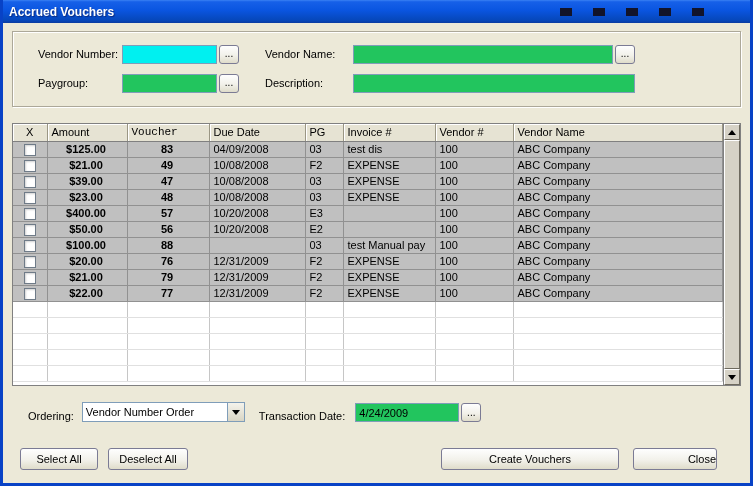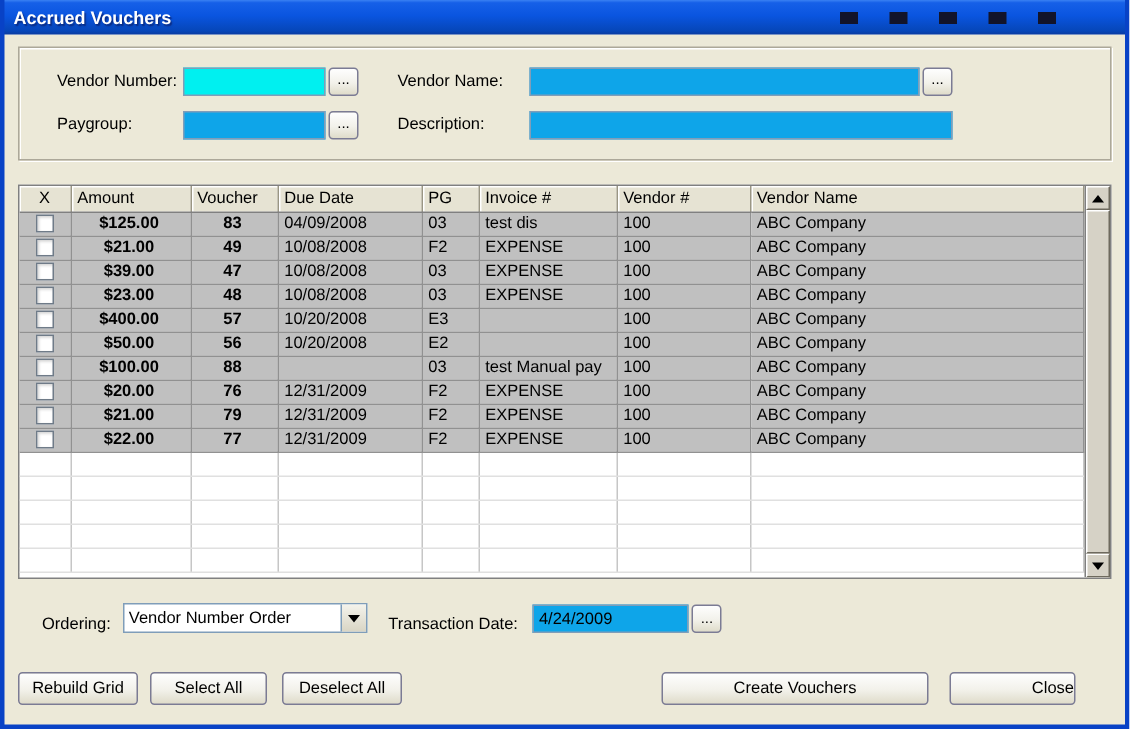--- a/index.html
+++ b/index.html
@@ -16,38 +16,38 @@
 
   .client { background:#ECE9D8; height:460px; width:747px; overflow:hidden; }
 
   .groupbox { margin:8px 9px 16px 9px; height:76px; border:1px solid #ACA899;
     box-shadow:inset 1px 1px 0 #fff, 1px 1px 0 #fff; }
   .form-row { display:flex; align-items:center; height:20px; margin-top:12px; }
   .form-row + .form-row { margin-top:9px; }
   .lbl-left { margin-left:25px; width:84px; }
   .lbl-right { margin-left:26px; width:88px; }
 
-  .field { height:19px; border:1px solid #7F9DB9; background:#0ea5e9; font:11px "Liberation Sans",sans-serif; padding:1px 3px; }
+  .field { height:19px; border:1px solid #7F9DB9; background:#22c55e; font:11px "Liberation Sans",sans-serif; padding:1px 3px; }
   .cyan { background:#00F0F0; }
   .w95 { width:95px; } .w260 { width:260px; } .w282 { width:282px; } .w104 { width:104px; }
 
   .browse-btn { margin-left:2px; width:20px; height:19px; font:10px "Liberation Sans",sans-serif;
     border:1px solid #7b7b94; border-radius:3px; background:linear-gradient(180deg,#fefefe,#f2f1ea 55%,#dfdcca);
     line-height:8px; cursor:default; }
 
   .grid-area { position:relative; margin:12px 9px 0 9px; height:263px; background:#fff;
     border:1px solid #808080; overflow:hidden; }
   table.grid { border-collapse:collapse; table-layout:fixed; width:710px; }
   .grid th { height:17px; background:#E6E3D3; font-weight:normal; text-align:left; padding:0 4px;
     border-right:1px solid #9a9684; border-bottom:1px solid #808080;
     box-shadow:inset 1px 1px 0 #fff; font-size:11px; white-space:nowrap; overflow:hidden; }
   .grid th.col-x { text-align:center; padding:0; }
   .col-x { width:34px; }
-  .w-amount { width:80px; } .w-voucher { width:58px; } .w-due { width:96px; }
-  .w-pg { width:38px; } .w-invoice { width:92px; } .w-vendornum { width:89px; }
+  .w-amount { width:80px; } .w-voucher { width:82px;font-family:Liberation Mono, monospace; } .w-due { width:96px; }
+  .w-pg { width:38px; } .w-invoice { width:92px; } .w-vendornum { width:78px; }
   .grid td { height:16px; padding:0 4px; font-size:11px; white-space:nowrap; overflow:hidden; }
   tr.data-row td { background:#C0C0C0; border-right:1px solid #919191; border-bottom:1px solid #919191; }
   tr.data-row td.col-x { text-align:center; padding:0; }
   td.col-amount, td.col-voucher { text-align:center; font-weight:bold; padding-right:6px; }
   tr.empty-row td { background:#fff; border-right:1px solid #c6c6c6; border-bottom:1px solid #e0e0e0; }
   .checkbox { display:inline-block; width:12px; height:12px; background:#fff; border:1px solid #6f7b88;
     box-shadow:inset 1px 1px 2px rgba(0,0,0,.18); vertical-align:middle; }
 
   .vscroll { position:absolute; top:0; right:0; bottom:0; width:17px; display:flex; flex-direction:column;
     background:#EFEDE3; border-left:1px solid #808080; }
@@ -299,21 +299,20 @@
         <span class="dd-btn">
             <span class="tri-down"></span>
           </span>
       </div>
       <label class="ord-date-lbl">Transaction Date:</label>
       <input class="field w104" value="4/24/2009" style="">
       <button class="browse-btn">...</button>
     </div>
 
     <div class="buttons-row">
-      <button class="btn w80">Rebuild Grid</button>
       <button class="btn w78">Select All</button>
       <button class="btn w80b">Deselect All</button>
       <div class="spacer"></div>
       <button class="btn w178">Create Vouchers</button>
       <button class="btn w84">Close</button>
     </div>
 
   </div>
 </div>
 

